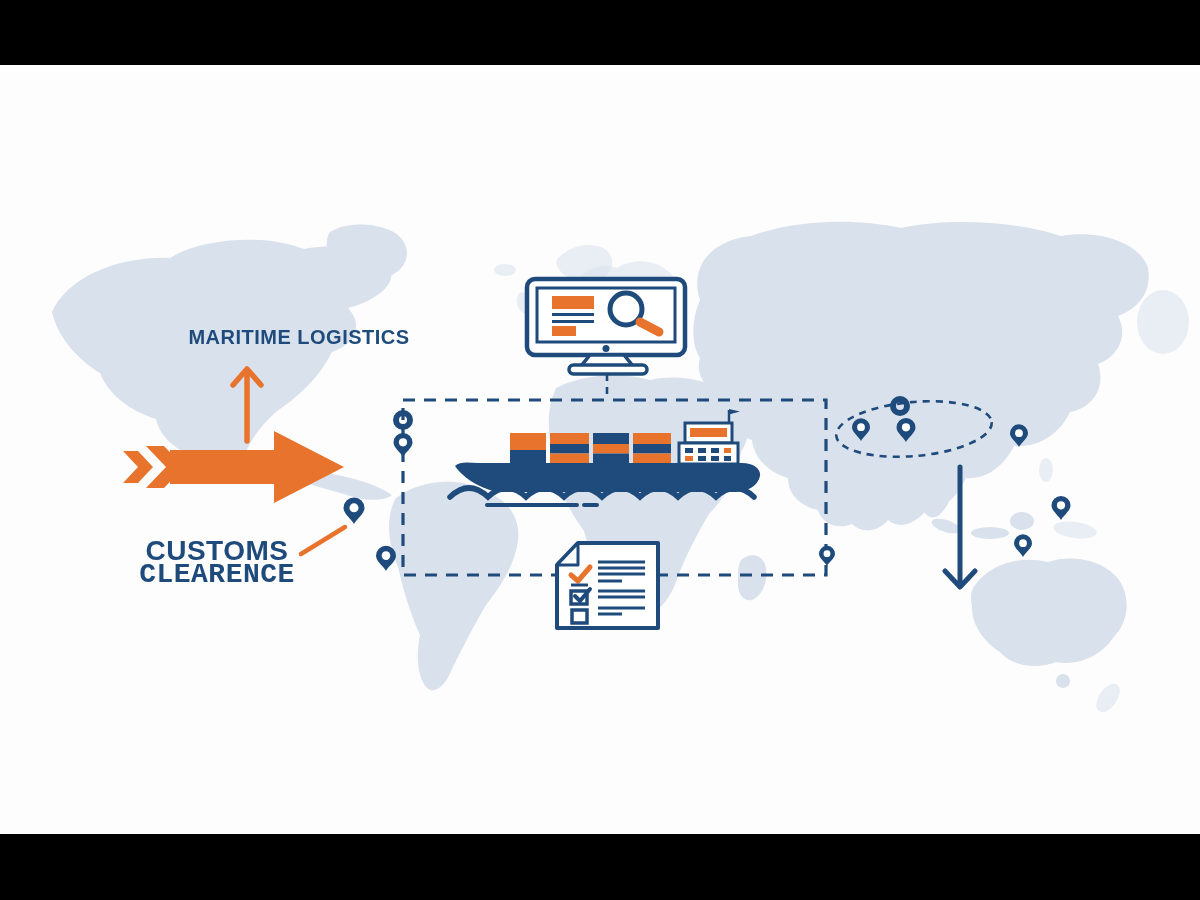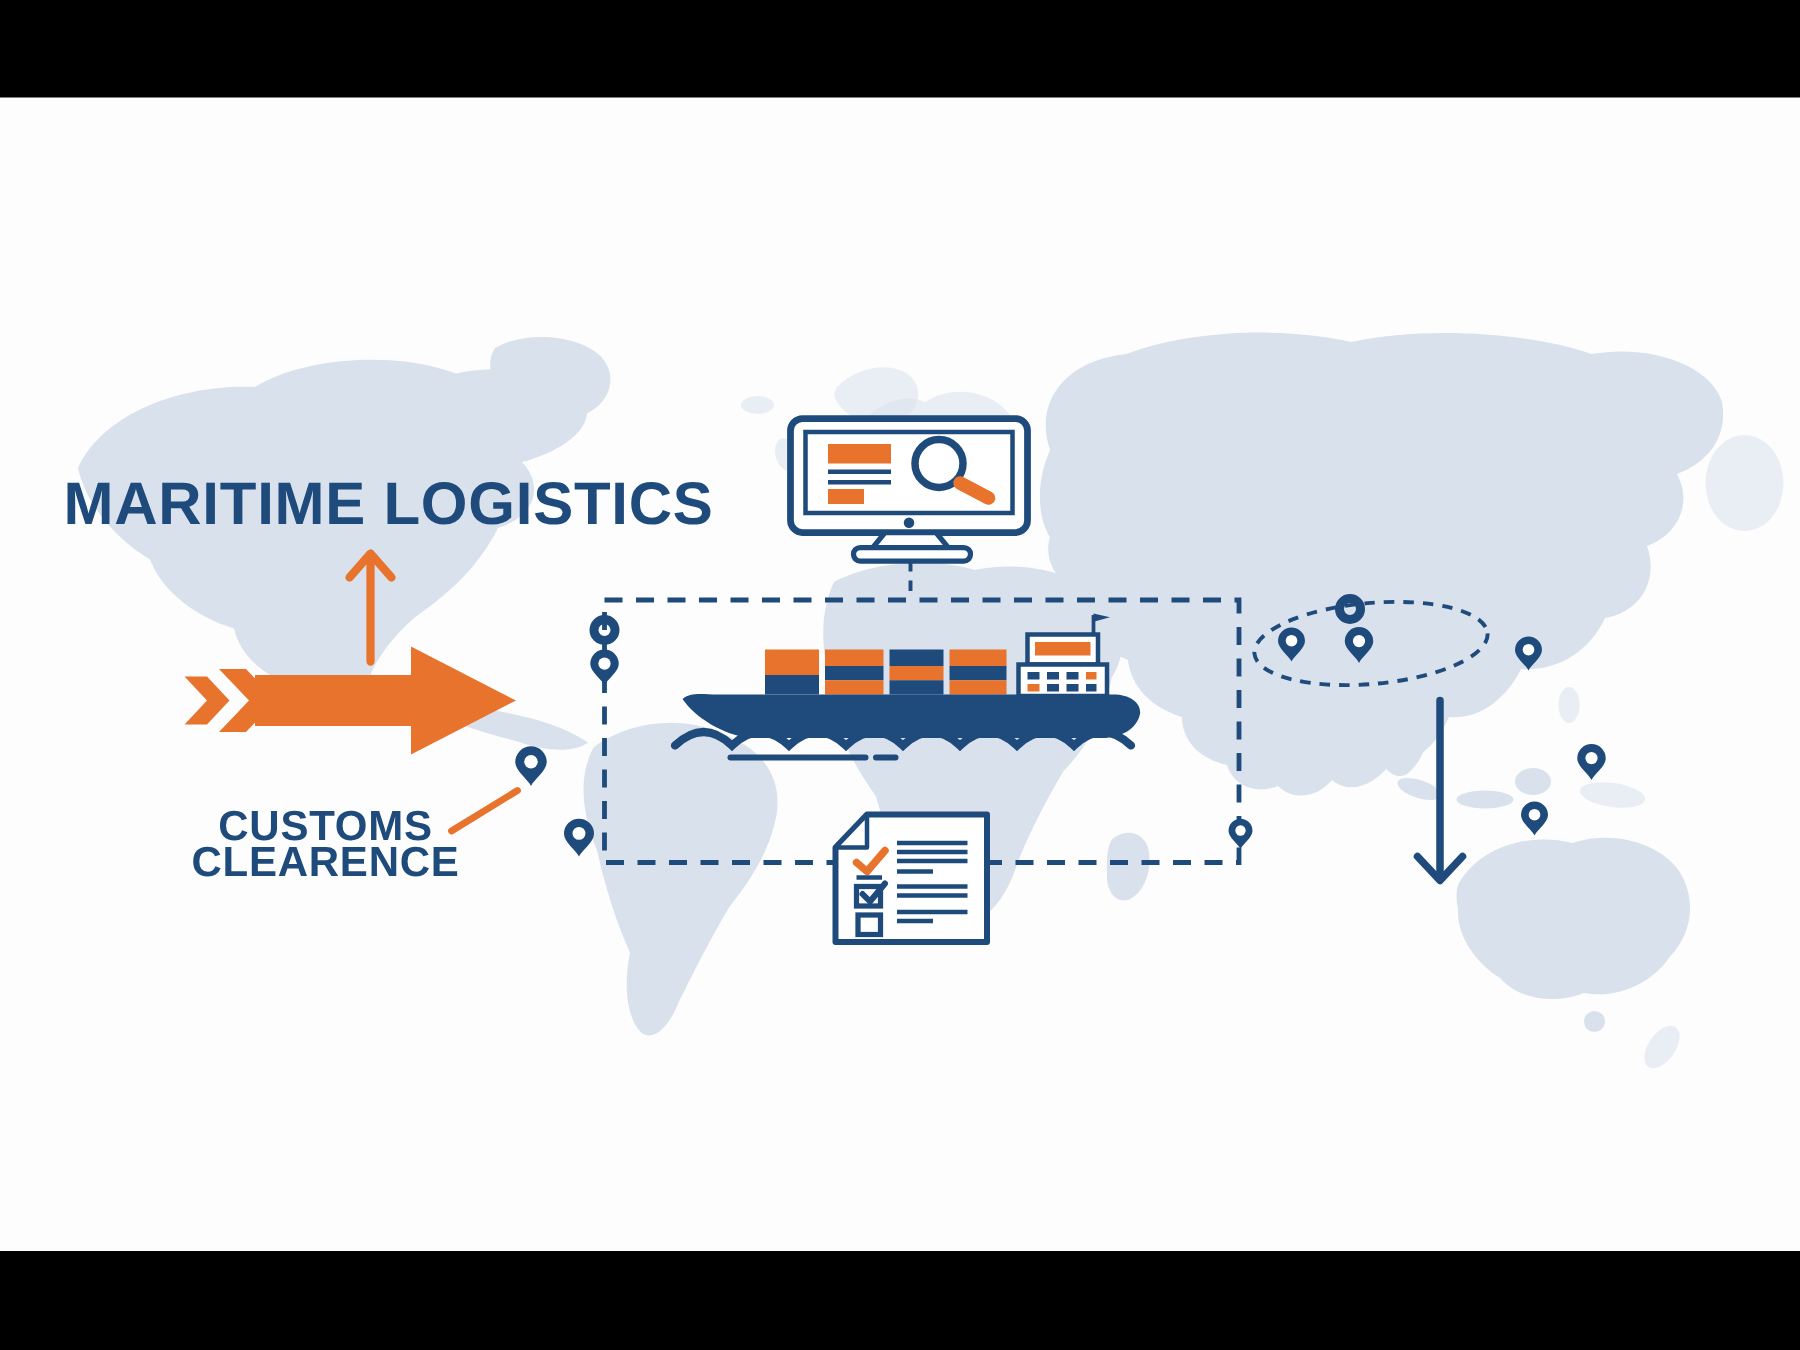--- a/index.html
+++ b/index.html
@@ -4,21 +4,21 @@
 <style>
   html,body{margin:0;padding:0;background:#222;}
   .stage{position:relative;width:1200px;height:900px;overflow:hidden;
          font-family:"Liberation Sans",sans-serif;background:var(--paper,#fdfdfe);}
   .letterbox{position:absolute;left:0;width:1200px;background:var(--letterbox,#000);z-index:6;}
   .letterbox.top{top:0;height:65px;}
   .letterbox.bottom{top:834px;height:66px;}
   .artwork{position:absolute;left:0;top:0;z-index:1;}
   .label{position:absolute;z-index:4;color:var(--navy,#1e4b7b);font-weight:bold;
          white-space:nowrap;transform:translate(-50%,-50%);letter-spacing:.5px;}
-  .label-lg{font-size:40px;}
+  .label-lg{font-size:20px;margin-left:40px;}
   .label-md{font-size:28px;text-align:center;line-height:24px;}
   
   .navy-f{fill:var(--navy,#1e4b7b);}
   .navy-s{stroke:var(--navy,#1e4b7b);fill:none;}
   .orange-f{fill:var(--orange,#e8732c);}
   .orange-s{stroke:var(--orange,#e8732c);fill:none;}
   .map-f{fill:var(--map,#d9e1ec);}
   .map-f2{fill:var(--map,#d9e1ec);opacity:.55;}
   .white-f{fill:var(--white,#fff);}
   .paper-f{fill:var(--white,#fff);stroke:var(--navy,#1e4b7b);}
@@ -184,17 +184,17 @@
       <use href="#pin" transform="translate(1061,520) scale(0.95)"></use>
       <use href="#pin" transform="translate(1023,557) scale(0.9)"></use>
     </g>
   </svg>
 
   <div class="label label-lg" style="left:259px;top:337px;">MARITIME LOGISTICS</div>
 
 
   <div class="label label-md" style="left:217px;top:563px;">
     <span style="display:block;">CUSTOMS</span>
-    <span style="display:block;">CLEARENCE</span>
+    <span style="display:block;font-family:Liberation Mono, monospace;">CLEARENCE</span>
   </div>
 
 
 </div>
 
 </body></html>

